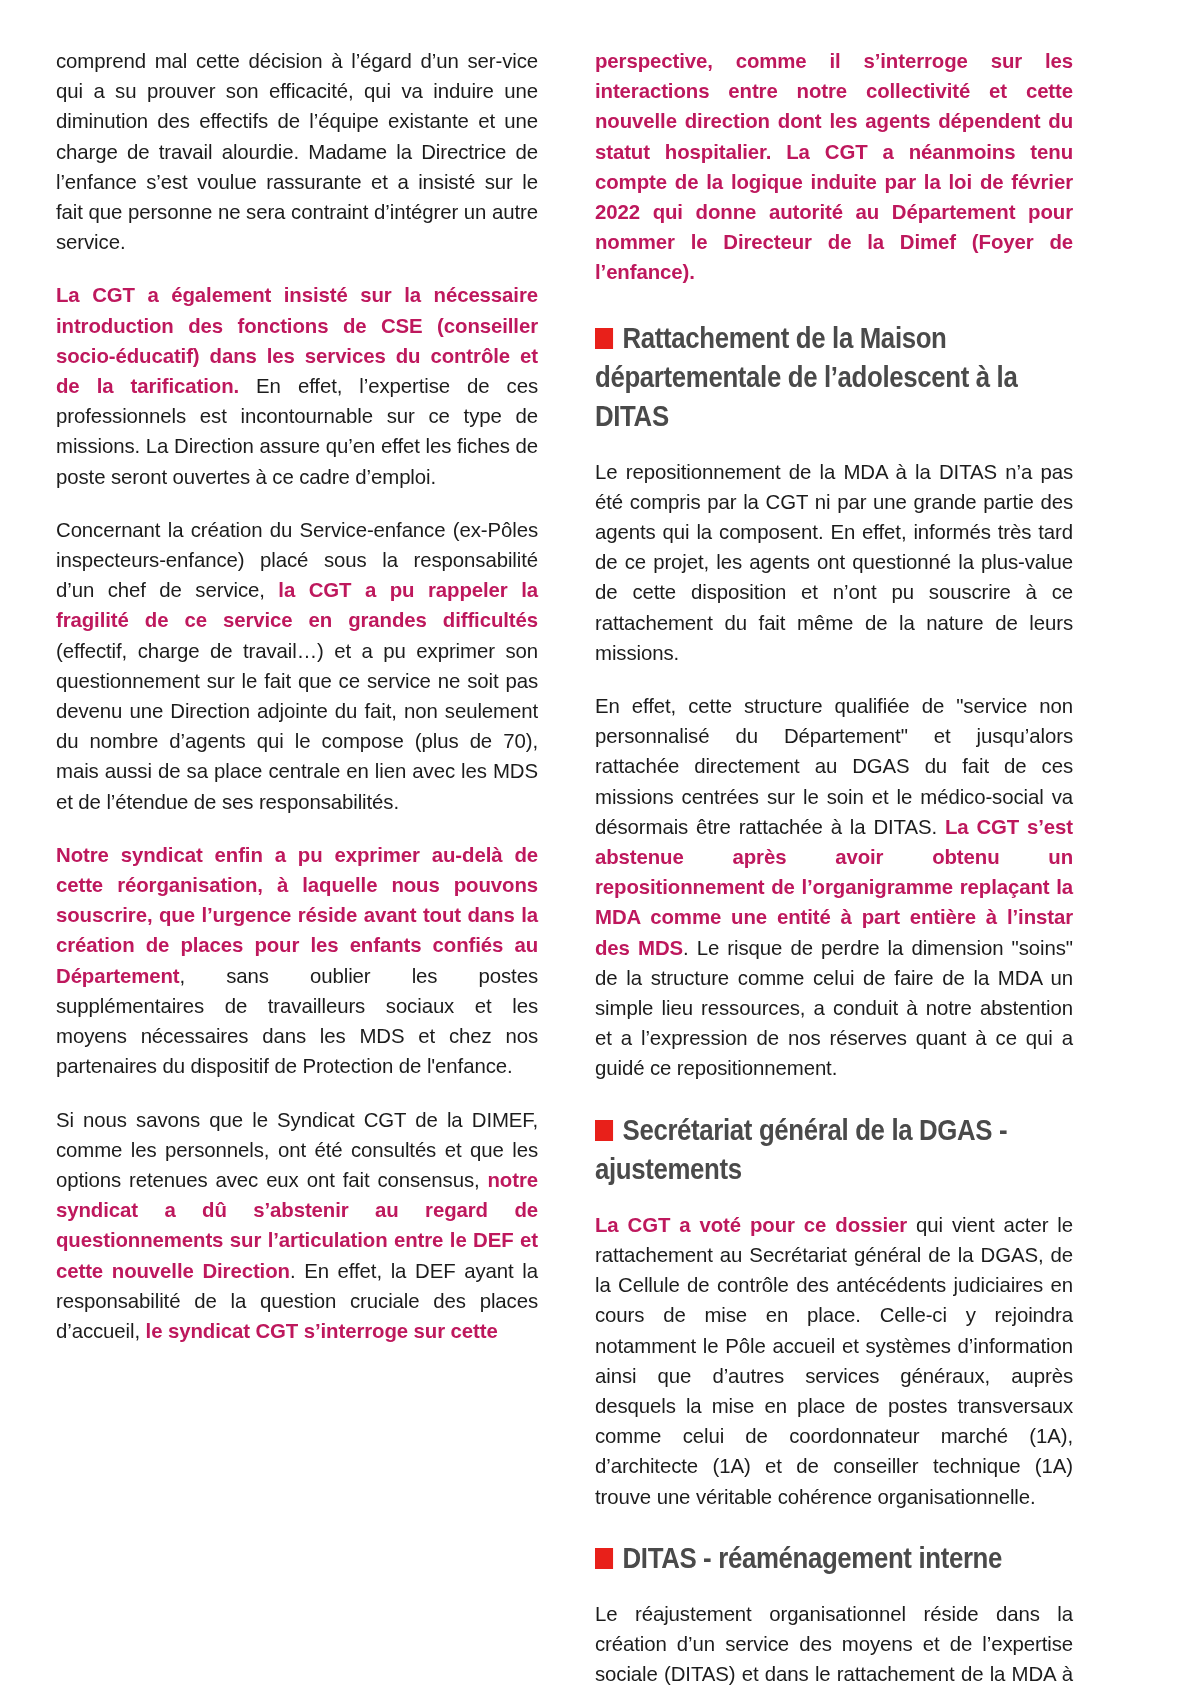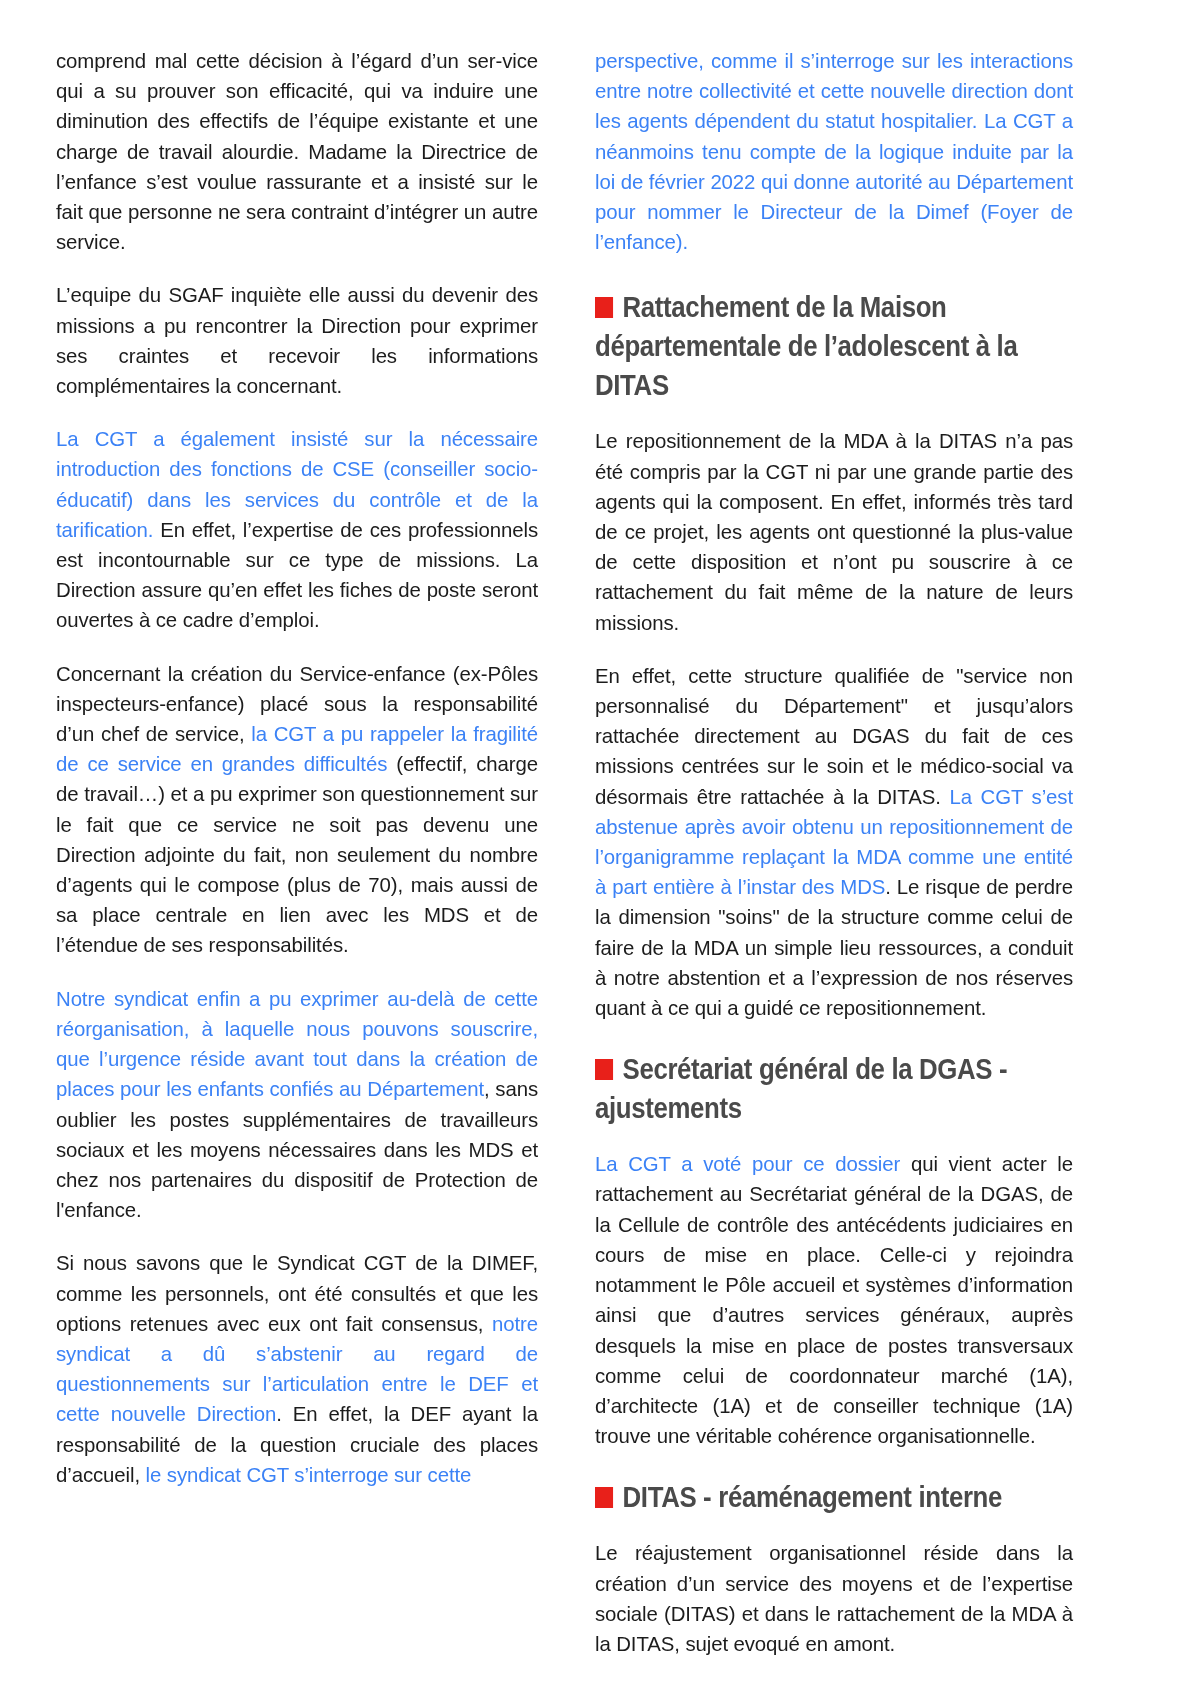--- a/index.html
+++ b/index.html
@@ -50,21 +50,22 @@
     text-justify: inter-word;
     hyphens: manual;
     color: #1c1c1c;
     letter-spacing: -0.1px;
   }
   p.para:last-child {
     margin-bottom: 8px;
   }
 
   .red {
-    color: #3b82f6;
+    color: #be185d;
+    font-weight: bold;
   }
   p.all-red {
     color: #d6263c;
   }
 
   h2.heading {
     margin: 26px 0 22px 0;
     font-family: "Liberation Sans Narrow", "Liberation Sans", sans-serif;
     font-size: 30px;
     line-height: 39px;
@@ -92,21 +93,20 @@
   }
 </style>
 </head>
 <body>
 
 <div class="page">
   <div class="columns">
 
     <div class="col" id="left-column">
         <p class="para"><span>comprend mal cette décision à l’égard d’un ser-vice qui a su prouver son efficacité, qui va induire une diminution des effectifs de l’équipe existante et une charge de travail alourdie. Madame la Directrice de l’enfance s’est voulue rassurante et a insisté sur le fait que personne ne sera contraint d’intégrer un autre service.</span></p>
-        <p class="para"><span>L’equipe du SGAF inquiète elle aussi du devenir des missions a pu rencontrer la Direction pour exprimer ses craintes et recevoir les informations complémentaires la concernant.</span></p>
         <p class="para"><span class="red">La CGT a également insisté sur la nécessaire introduction des fonctions de CSE (conseiller socio-éducatif) dans les services du contrôle et de la tarification.</span><span> En effet, l’expertise de ces professionnels est incontournable sur ce type de missions. La Direction assure qu’en effet les fiches de poste seront ouvertes à ce cadre d’emploi.</span></p>
         <p class="para"><span>Concernant la création du Service-enfance (ex-Pôles inspecteurs-enfance) placé sous la responsabilité d’un chef de service, </span><span class="red">la CGT a pu rappeler la fragilité de ce service en grandes difficultés</span><span> (effectif, charge de travail…) et a pu exprimer son questionnement sur le fait que ce service ne soit pas devenu une Direction adjointe du fait, non seulement du nombre d’agents qui le compose (plus de 70), mais aussi de  sa place centrale en lien avec les MDS et de l’étendue de ses responsabilités.</span></p>
         <p class="para"><span class="red">Notre syndicat enfin a pu exprimer au-delà de cette réorganisation, à laquelle nous pouvons souscrire,  que l’urgence réside avant tout dans la création de places pour les enfants confiés au Département</span><span>, sans oublier les postes supplémentaires  de travailleurs  sociaux et les moyens  nécessaires dans les MDS et chez nos partenaires  du dispositif de Protection de l'enfance.</span></p>
         <p class="para"><span>Si nous savons que le Syndicat CGT de la DIMEF, comme les personnels, ont été consultés et que les options retenues avec eux ont fait consensus, </span><span class="red">notre syndicat a dû s’abstenir au regard de questionnements sur l’articulation entre le DEF et cette nouvelle Direction</span><span>. En effet, la DEF ayant la responsabilité de la question cruciale des places d’accueil, </span><span class="red">le syndicat CGT s’interroge sur cette</span></p>
       </div>
 
     <div class="col-right" id="right-column">
         <p class="para all-red"><span class="red">perspective, comme il s’interroge sur les interactions entre notre collectivité et cette nouvelle direction dont les agents dépendent du statut hospitalier. La CGT a néanmoins tenu compte de la logique induite par la loi de février 2022 qui donne autorité  au Département pour nommer le Directeur de la Dimef (Foyer de l’enfance).</span></p>
         <h2 class="heading first"><span class="bullet"></span><span class="htext">Rattachement de la Maison départementale de l’adolescent à la DITAS</span></h2>
         <p class="para"><span>Le repositionnement de la MDA à la DITAS n’a pas été compris par la CGT ni par une grande partie des agents qui la composent. En effet, informés très tard de ce projet, les agents ont questionné la plus-value de cette disposition et n’ont pu souscrire à ce rattachement du fait même de la nature de leurs missions.</span></p>

